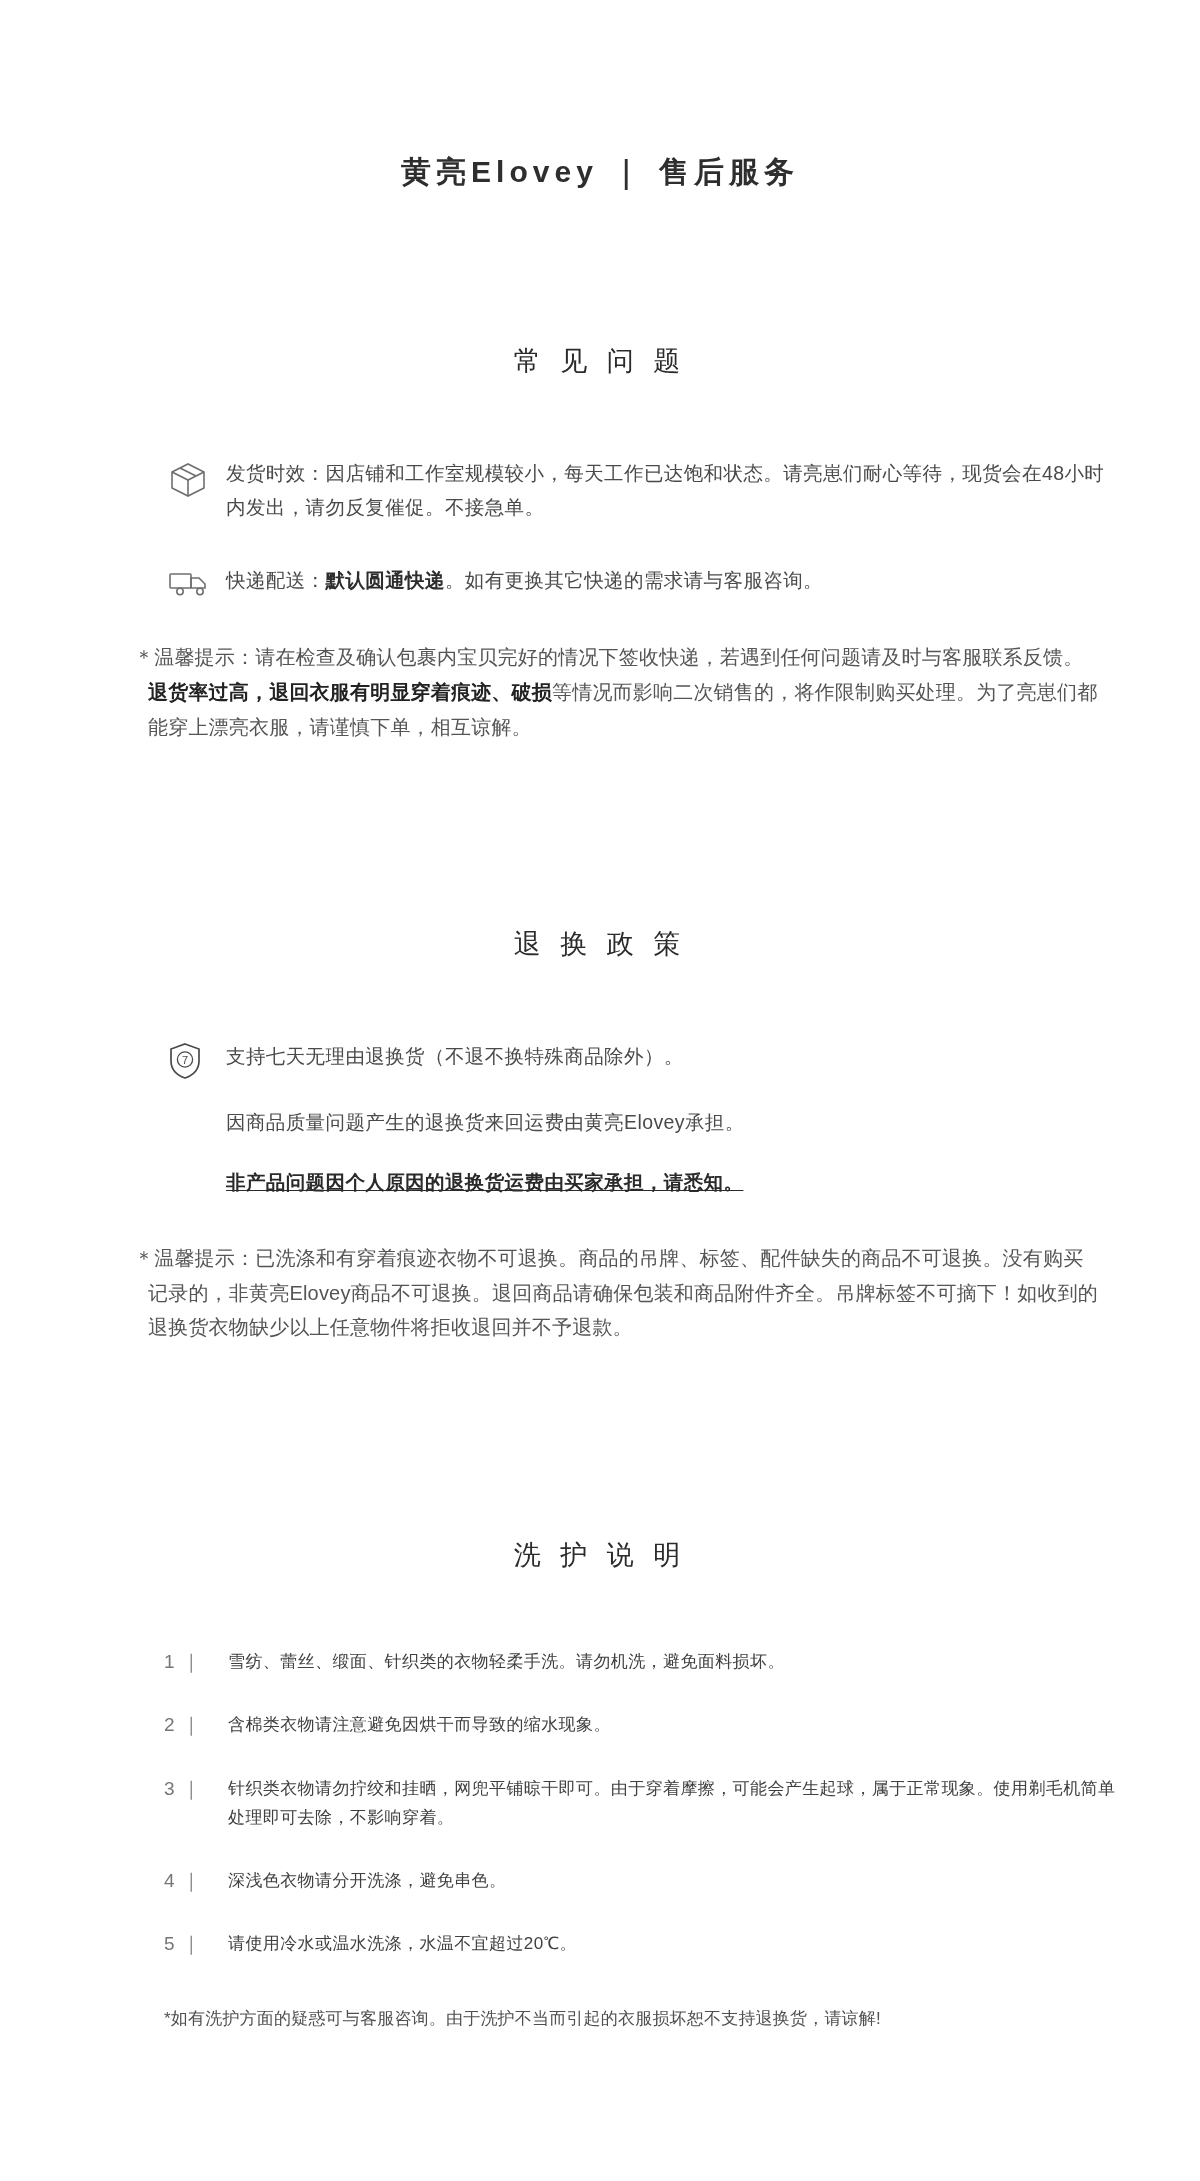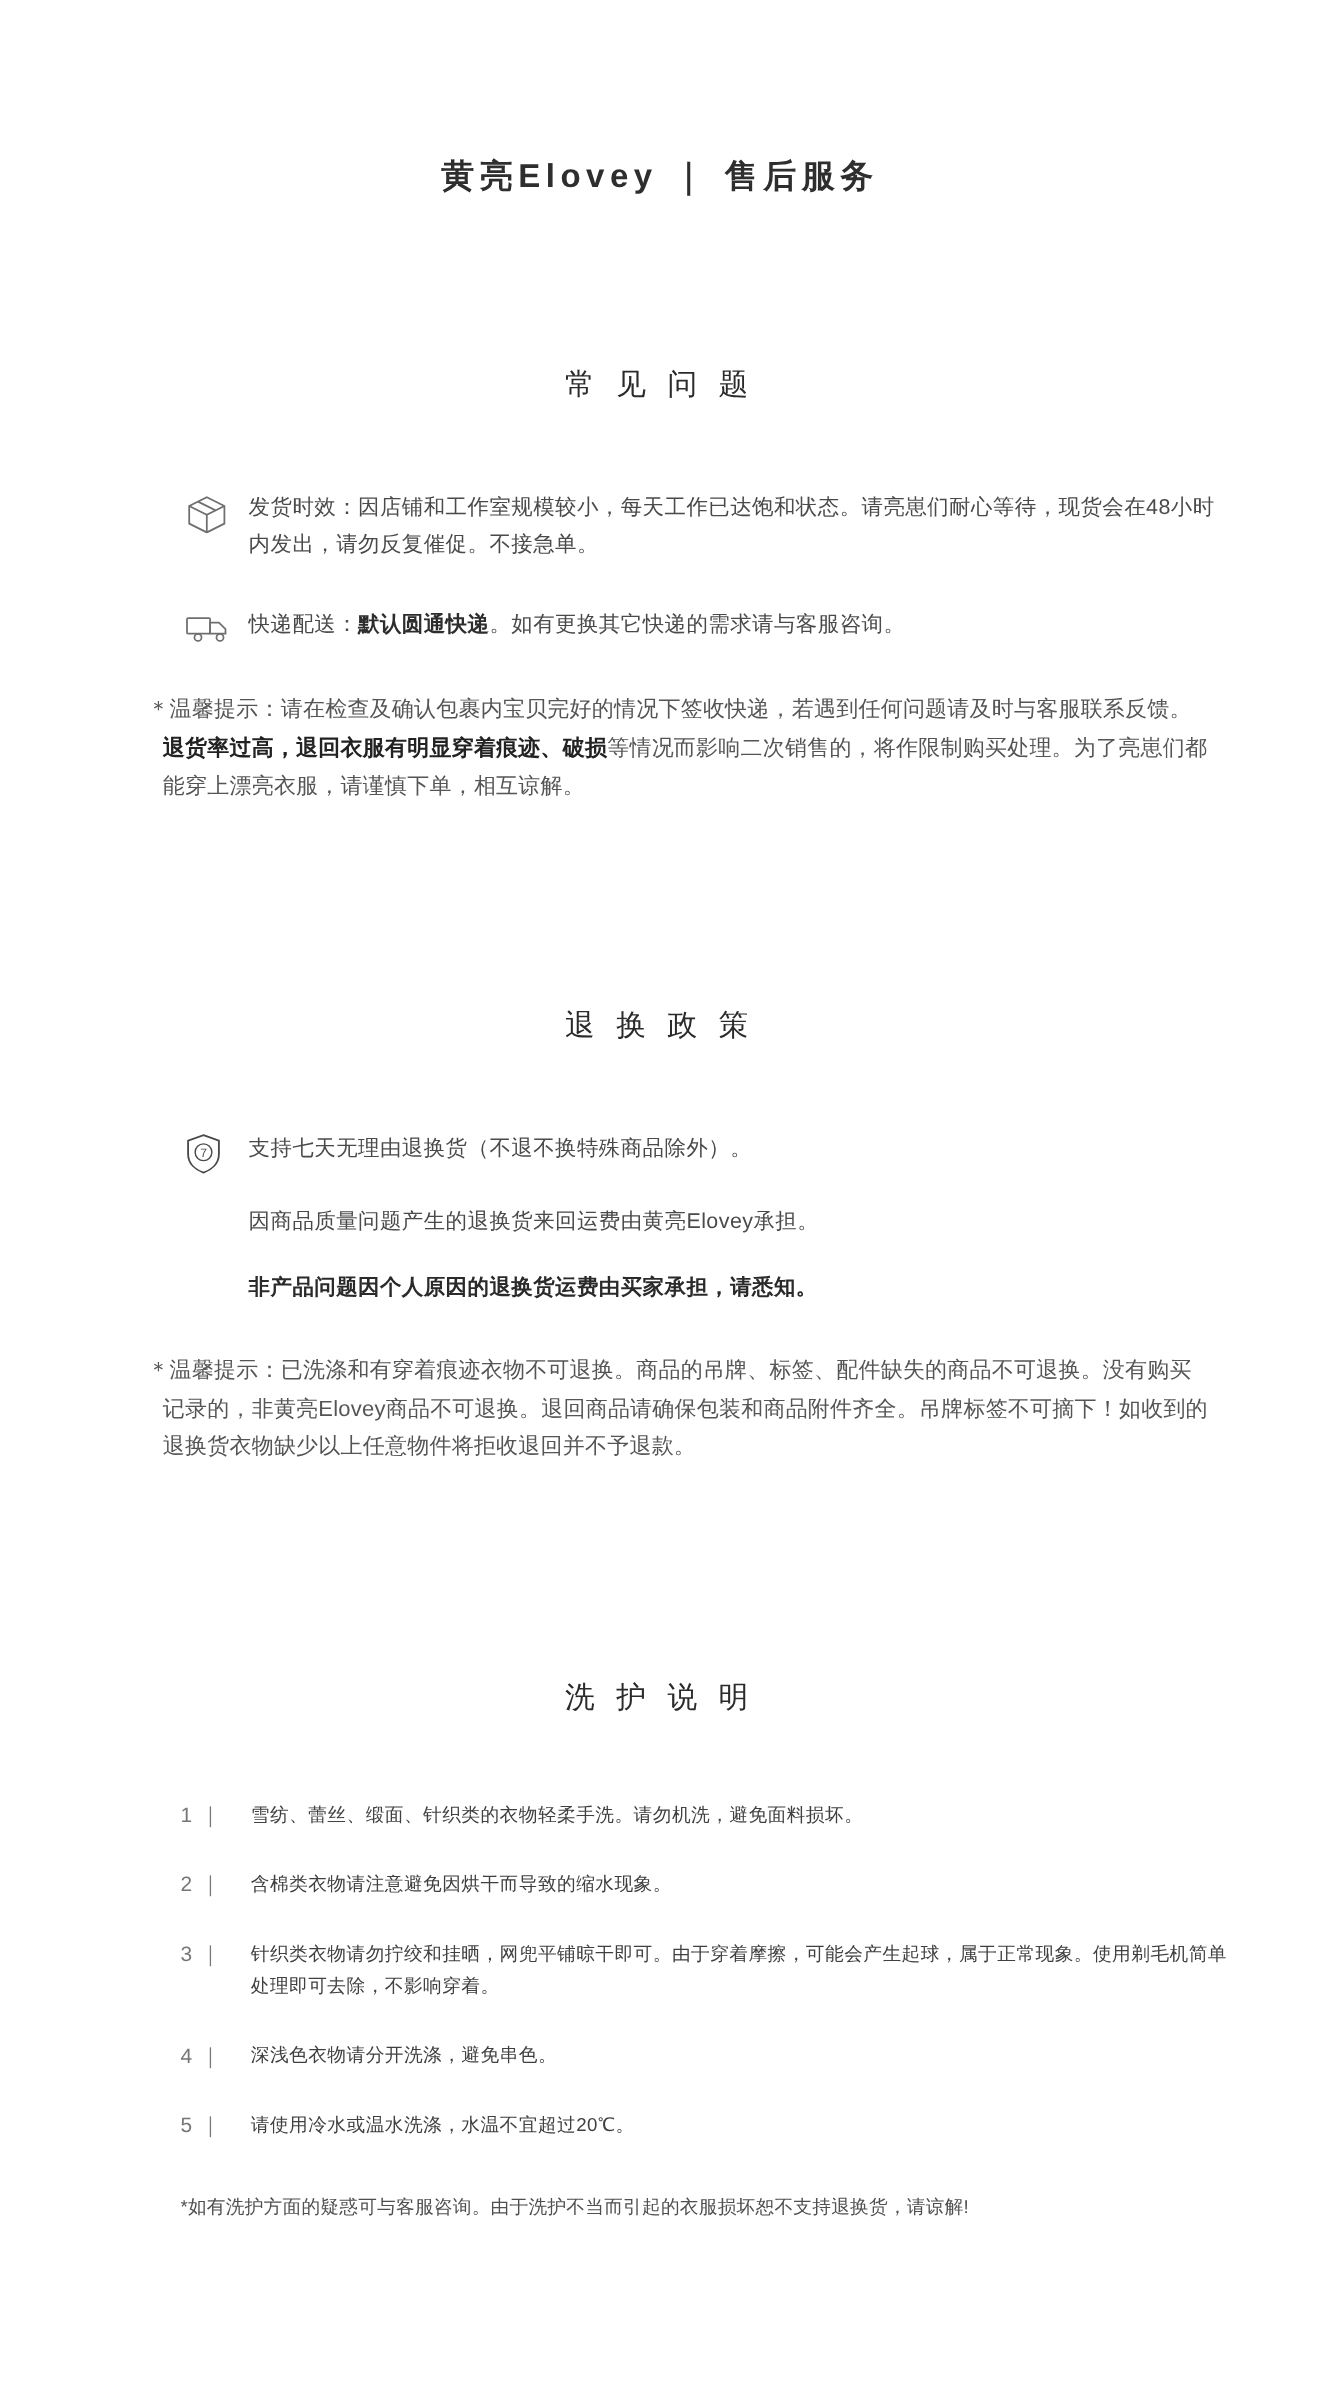--- a/index.html
+++ b/index.html
@@ -9,21 +9,21 @@
   }
   body {
     width: 1200px;
     min-height: 2181px;
     font-family: "Liberation Sans", sans-serif;
     color: #3c3c3c;
     -webkit-font-smoothing: antialiased;
   }
   .page {
     width: 1048px;
-    margin: 0 auto;
+    margin: 12px auto;
     position: relative;
     padding-top: 140px;
     box-sizing: border-box;
   }
   .page-title {
     text-align: center;
     font-size: 30px;
     font-weight: bold;
     letter-spacing: 5px;
     color: #2e2e2e;
@@ -89,21 +89,21 @@
     flex: 0 0 58px;
     padding-top: 2px;
     color: #5c5c5c;
   }
   .policy-text {
     font-size: 19.5px;
     line-height: 1.7;
     color: #4a4a4a;
     letter-spacing: 0.4px;
   }
-  .policy-text.em { font-weight: bold; color: #2a2a2a; }
+  .policy-text.em { font-weight: bold; color: #2a2a2a; text-decoration: underline; }
   .policy-row + .policy-row { margin-top: 26px; }
 
   
   .care-wrap { margin-top: 192px; }
   .care-list { margin-top: 74px; padding-left: 84px; }
   .care-row {
     display: flex;
     align-items: flex-start;
     margin-bottom: 34px;
   }

